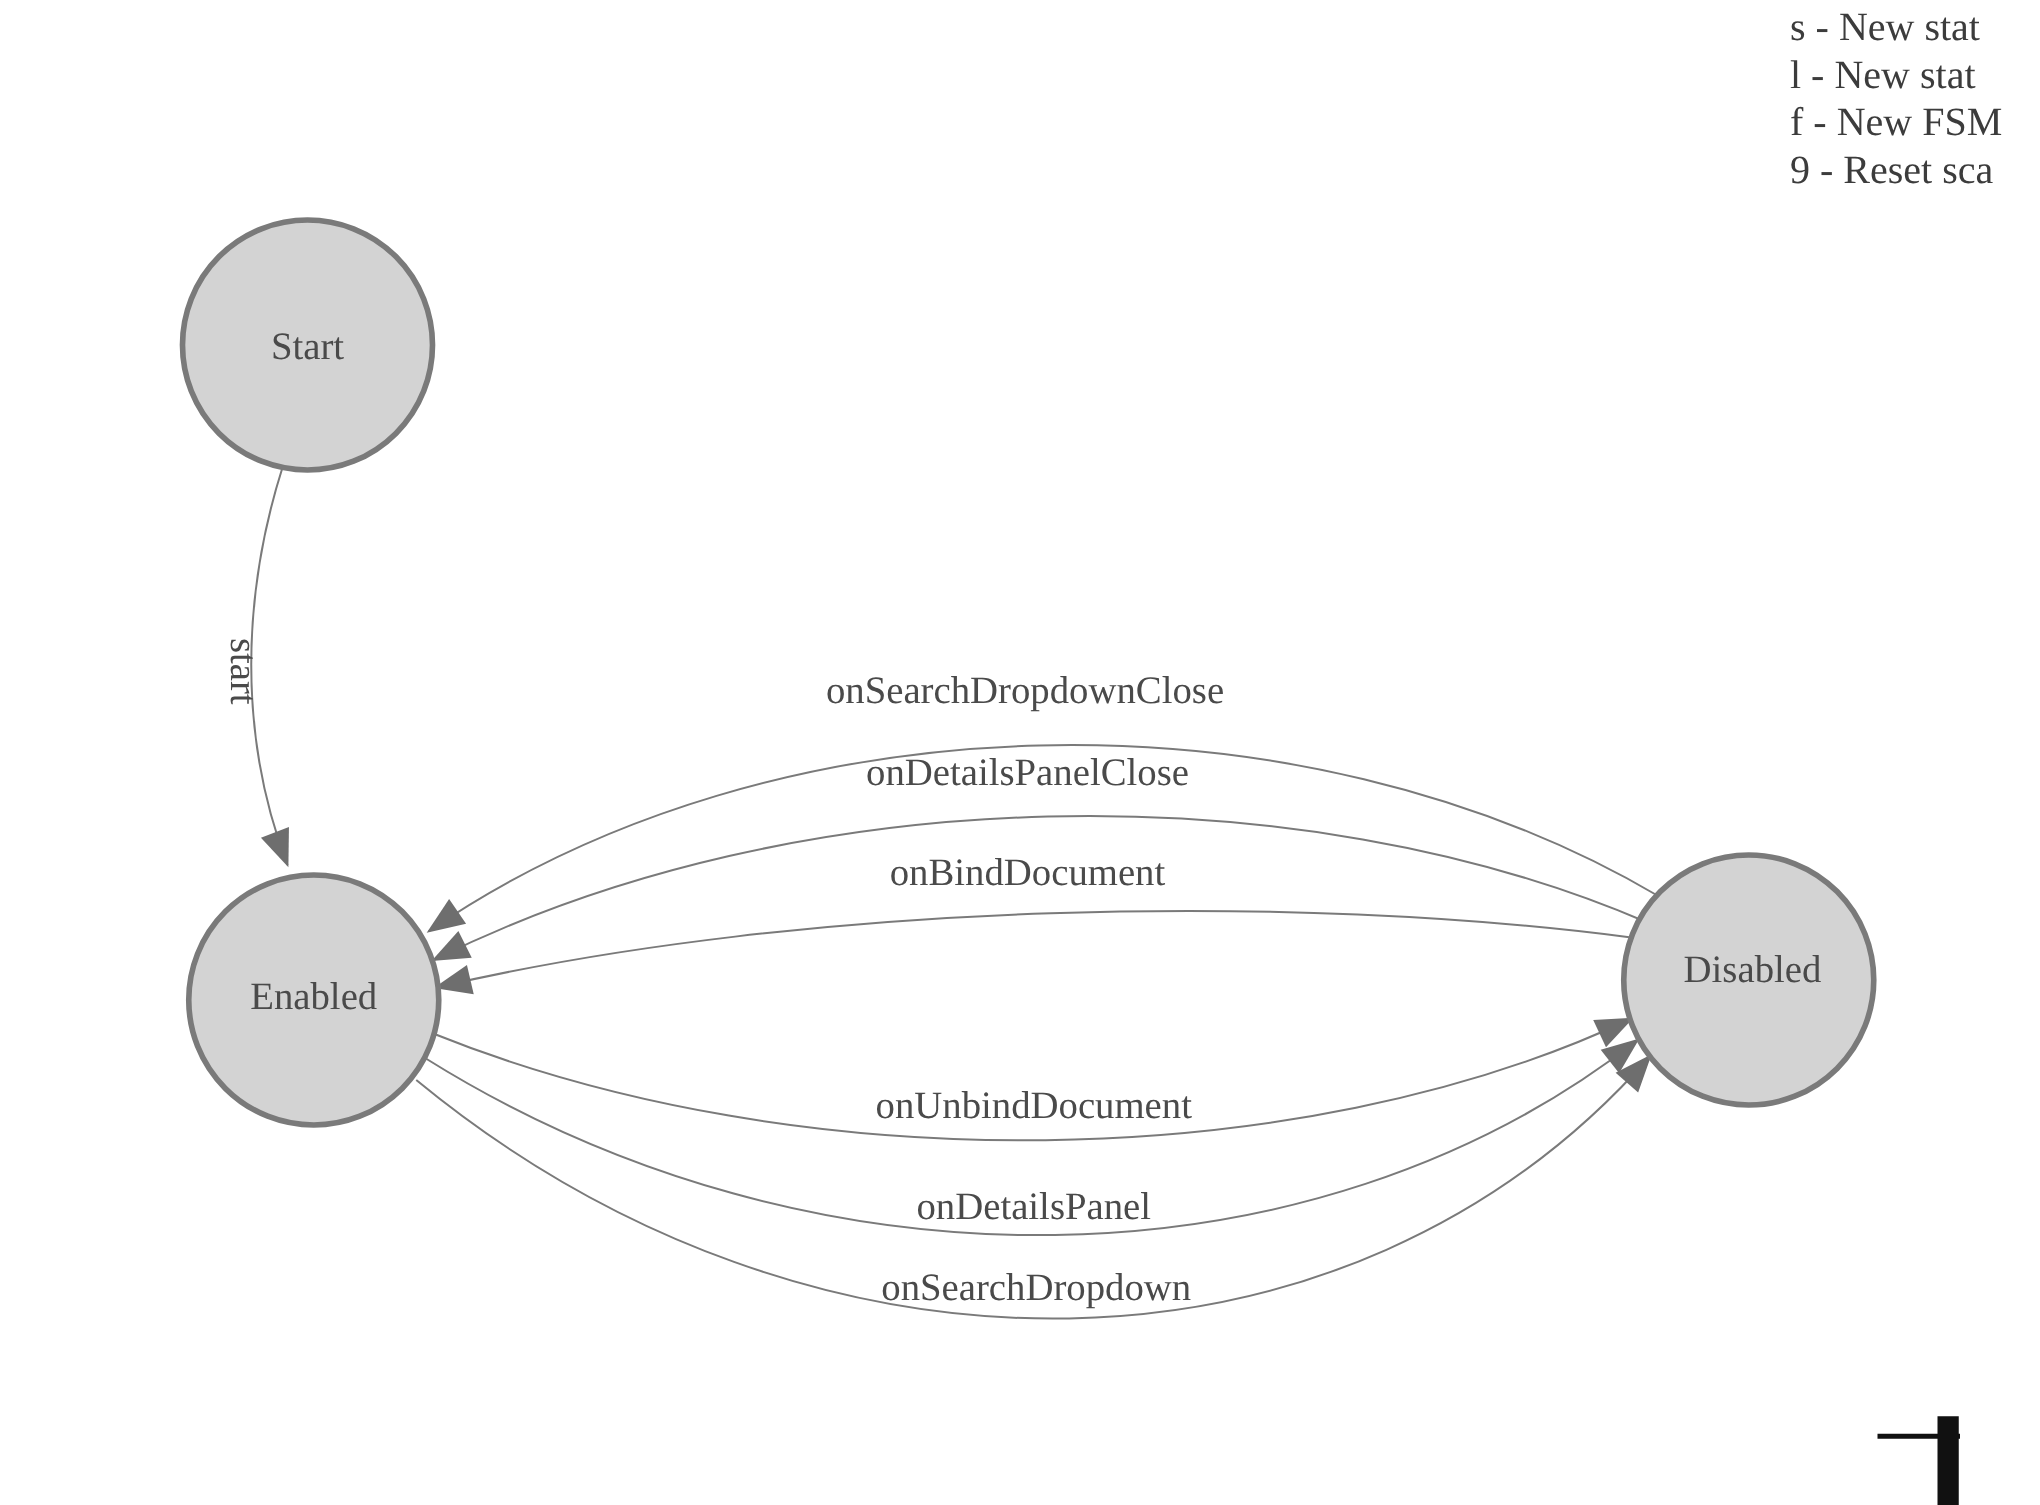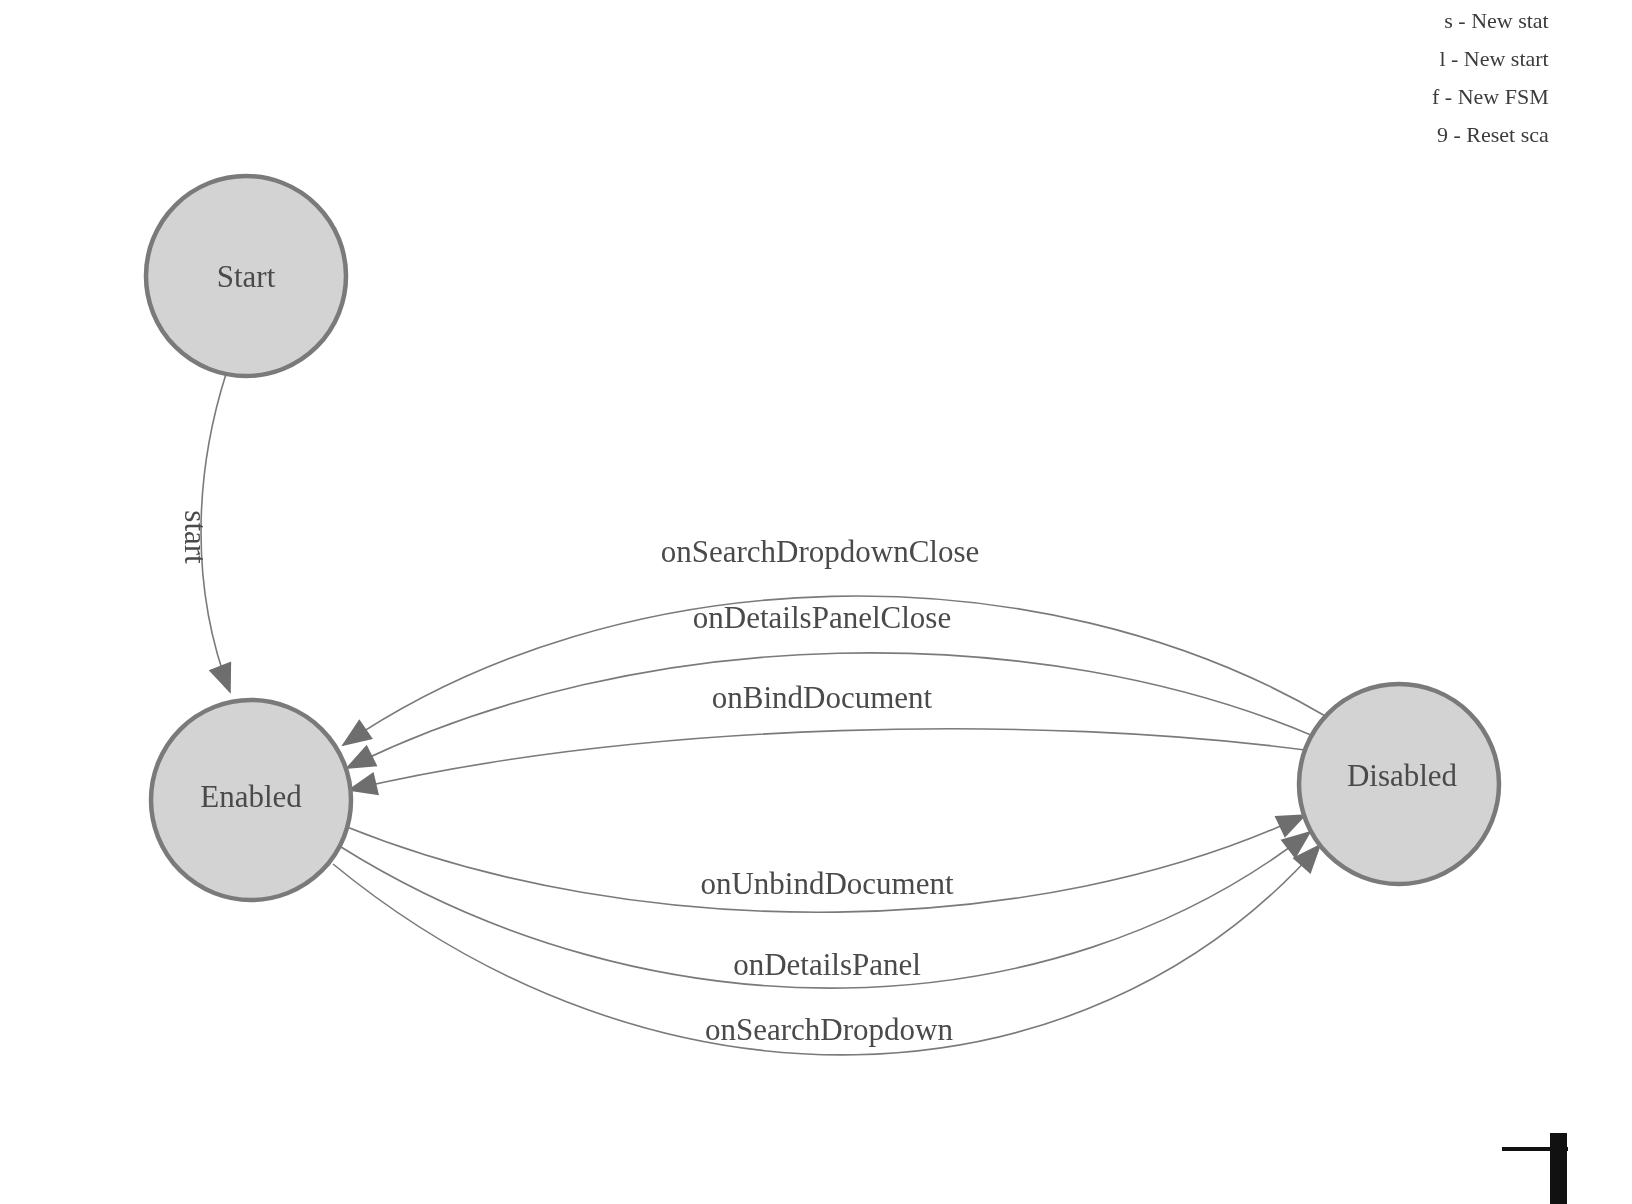--- a/index.html
+++ b/index.html
@@ -35,25 +35,24 @@
   .edge-label {
     font-size: 31px;
     fill: #4a4a4a;
     text-anchor: middle;
     font-family: "Liberation Serif", "DejaVu Serif", serif;
   }
   .legend {
     position: absolute;
     left: 1432px;
     top: 2px;
-    font-size: 22px;
+    font-size: 32px;
     line-height: 38px;
     color: #3c3c3c;
     white-space: nowrap;
-    text-align: right;
   }
   .legend-line { white-space: nowrap; }
   .artifact-bar-h {
     position: absolute;
     left: 1502px;
     top: 1147px;
     width: 66px;
     height: 4px;
     background: #111111;
   }
@@ -107,21 +106,21 @@
   </g>
 
   <g>
     <circle class="node-circle" cx="1399" cy="784" r="100" fill="#d3d3d3"></circle>
     <text class="node-label" x="1402" y="775" dy="0.35em">Disabled</text>
   </g>
 </svg>
 
 <div class="legend">
   <div class="legend-line">s - New stat</div>
-  <div class="legend-line">l - New start</div>
+  <div class="legend-line">l - New stat</div>
   <div class="legend-line">f - New FSM</div>
   <div class="legend-line">9 - Reset sca</div>
 </div>
 
 <div>
   <div class="artifact-bar-h"></div>
   <div class="artifact-bar-v"></div>
 </div>
 
 </body></html>

